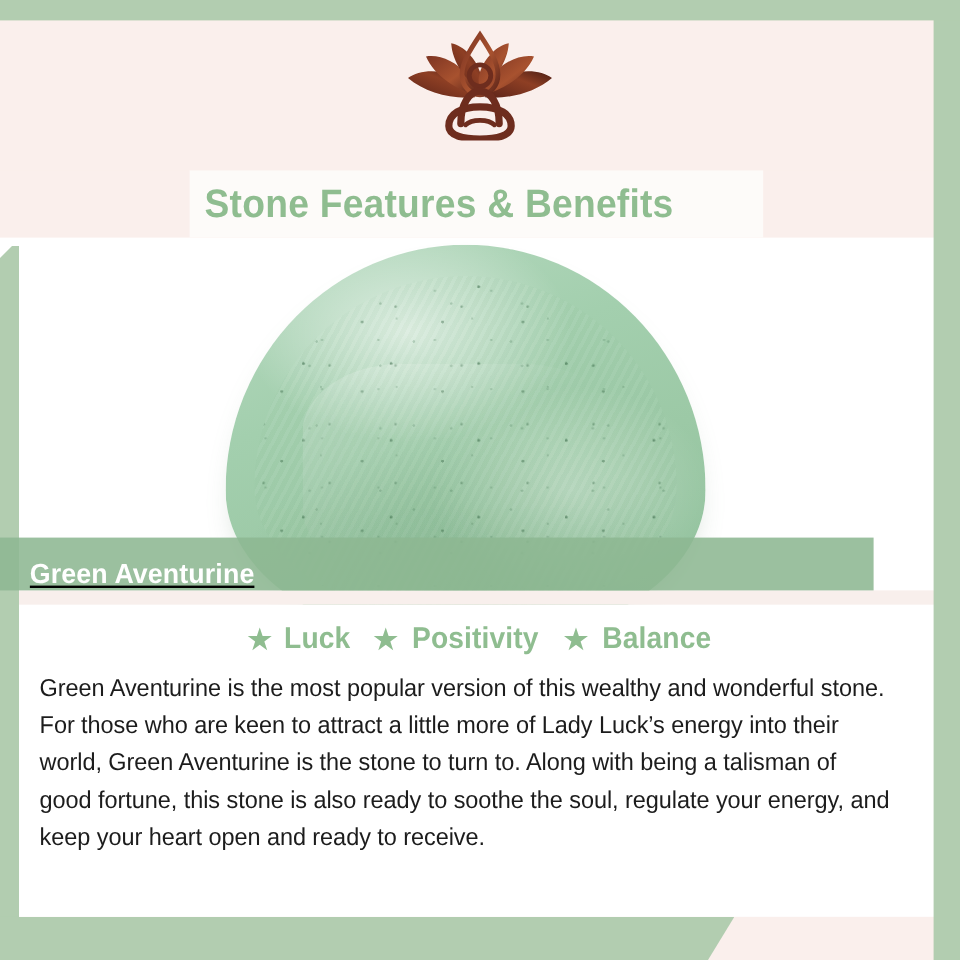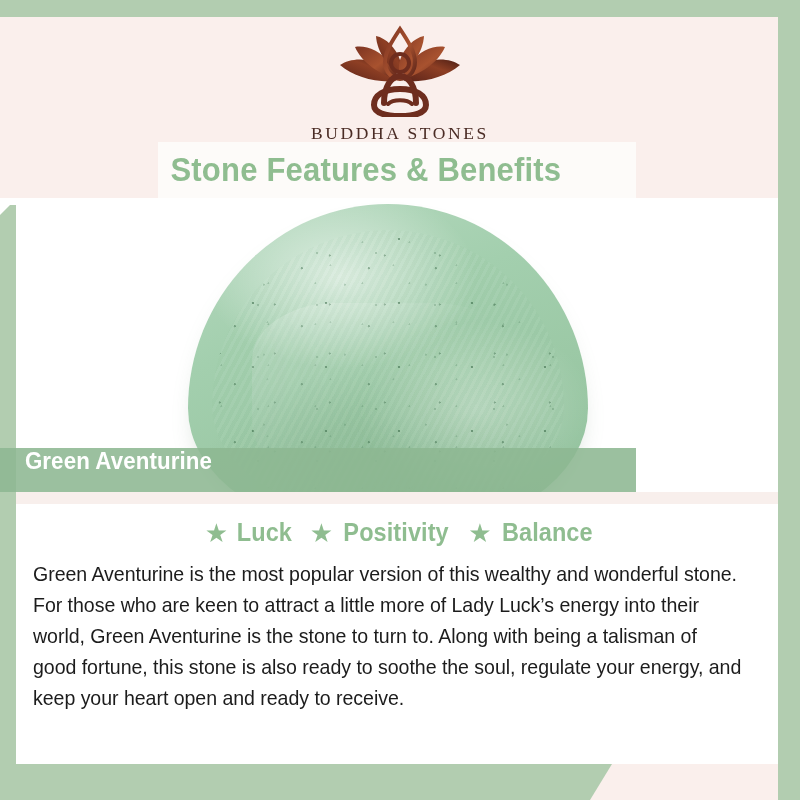--- a/index.html
+++ b/index.html
@@ -142,25 +142,26 @@
     background:
       linear-gradient(145deg, rgba(255,255,255,0.22) 0%, rgba(255,255,255,0) 48%),
       linear-gradient(52deg, rgba(150,190,160,0.22) 0%, rgba(150,190,160,0) 45%);
     border-radius: 30% 36% 42% 38%;
   }
 
   
   .name-bar {
     position: absolute;
     top: 448px; left: 0;
-    width: 636px; height: 44px;
+    width: 728px; height: 44px;
     background: rgba(141,183,146,0.88);
     z-index: 8;
     display: flex;
-    align-items: flex-start;
+    align-items: flex-end;
+    text-decoration: underline;
   }
   .name-bar-text {
     margin-left: 22px;
     font-size: 23px;
     font-weight: bold;
     color: #ffffff;
     letter-spacing: 0.1px;
     transform: scaleX(0.97);
   }
 
@@ -252,21 +253,20 @@
 
           <circle cx="86" cy="38" r="9" fill="none" stroke="#6e2d1e" stroke-width="4"></circle>
 
           <path d="M70 78 C70 62 77 51 86 51 C95 51 102 62 102 78" fill="none" stroke="#6e2d1e" stroke-width="6" stroke-linecap="round"></path>
 
           <path d="M60 80 C60 70 70 64 86 64 C102 64 112 70 112 80 C112 88 100 91 86 91 C72 91 60 88 60 80 Z" fill="none" stroke="#6e2d1e" stroke-width="6"></path>
 
           <path d="M74 79 C79 74 93 74 98 79" fill="none" stroke="#6e2d1e" stroke-width="4" stroke-linecap="round"></path>
         </svg>
       </span>
-      <div class="brand-name">BUDDHA STONES</div>
     </div>
   </div>
 
   <div class="title-band">
     <div class="title-text">Stone Features &amp; Benefits</div>
   </div>
 
   <div class="photo">
     <div class="stone"></div>
   </div>

